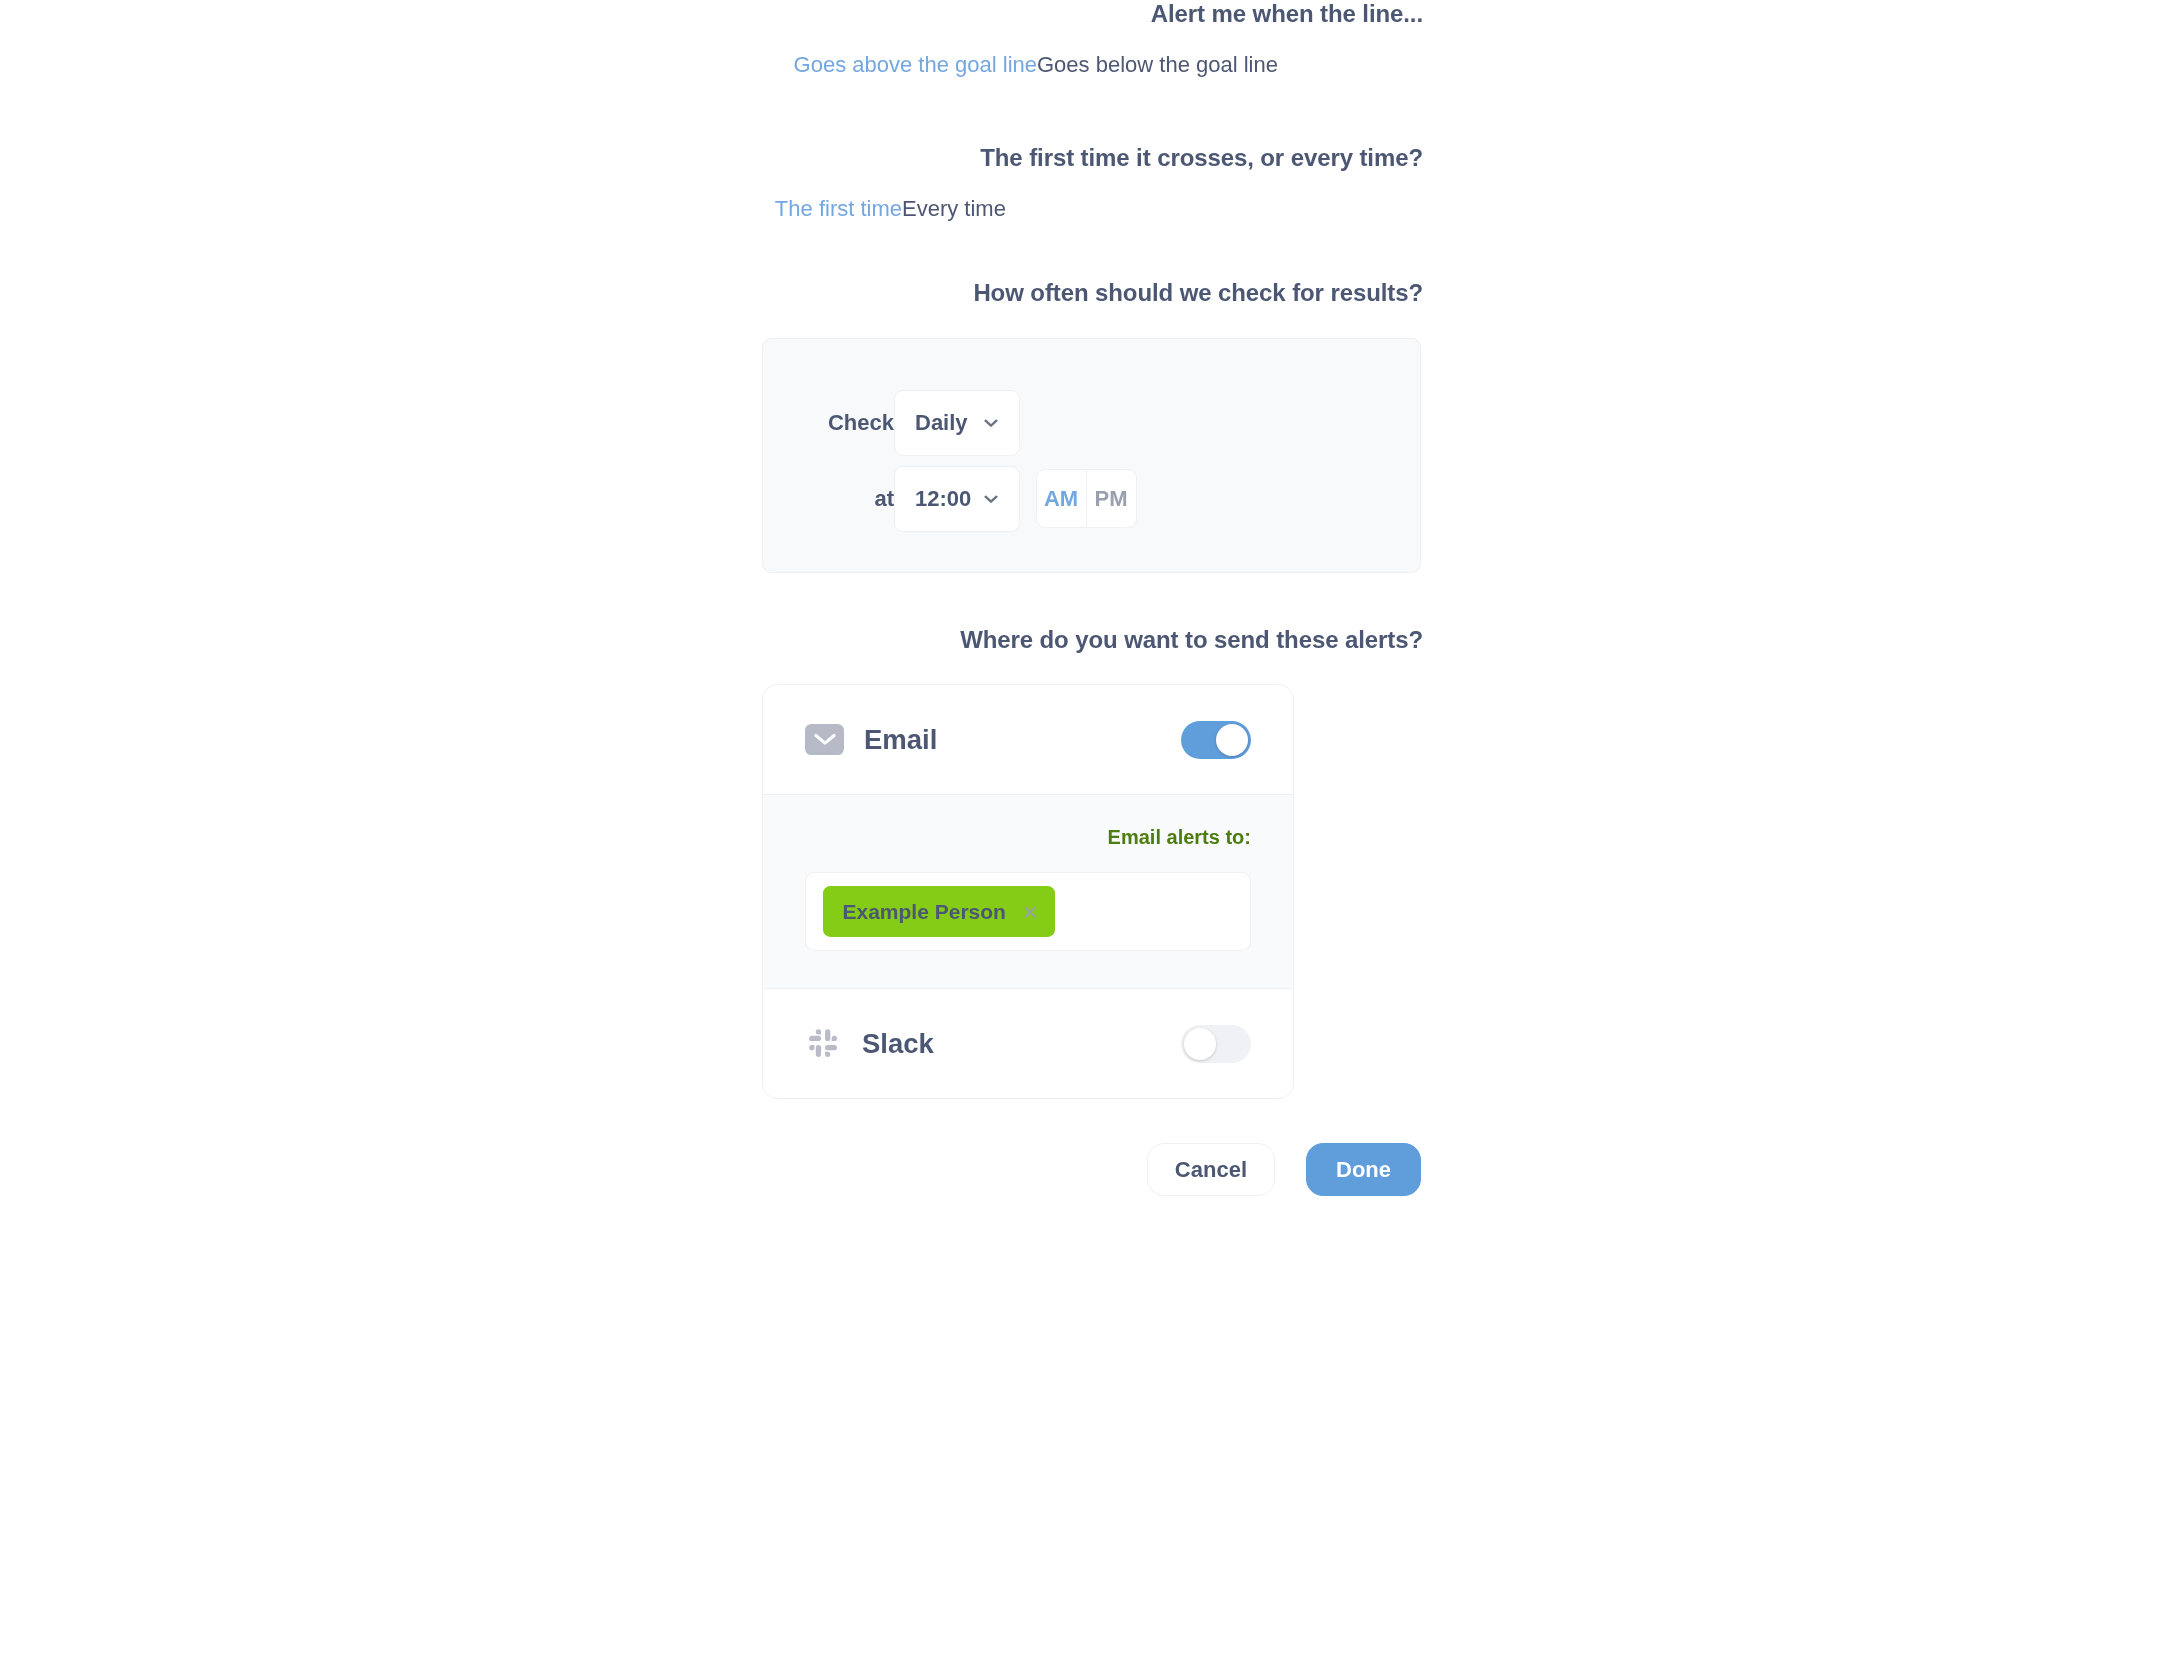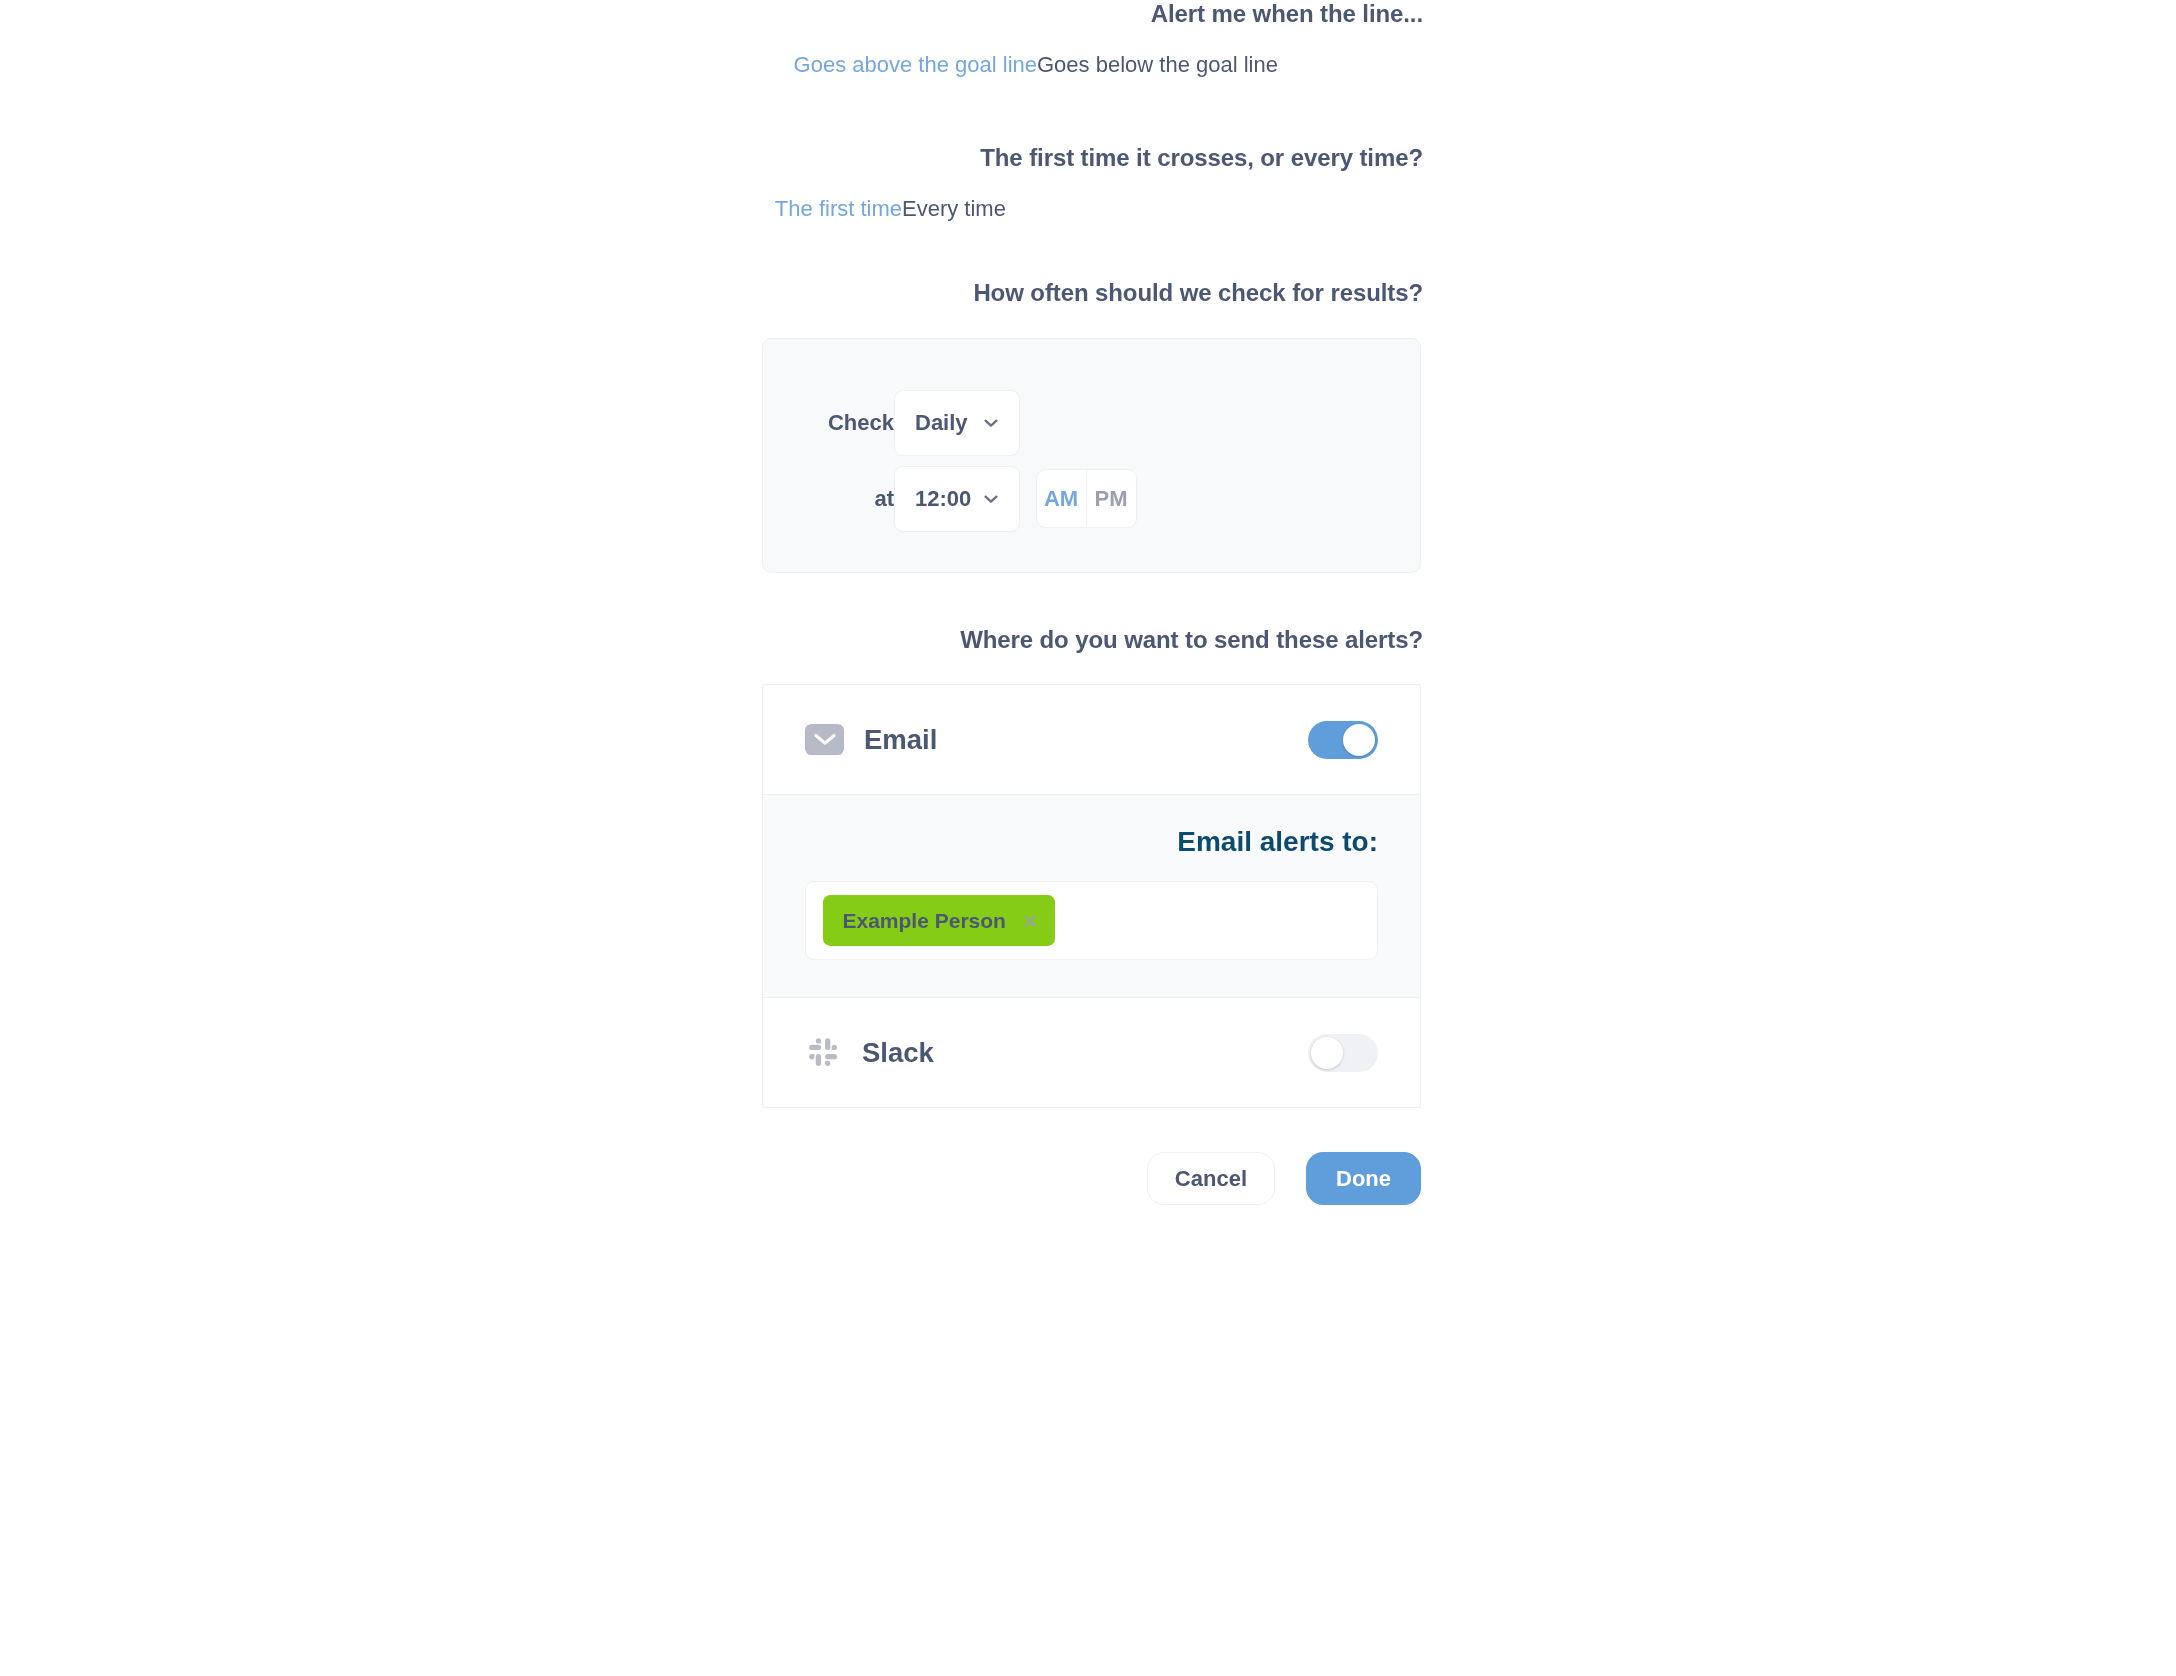--- a/index.html
+++ b/index.html
@@ -139,24 +139,24 @@
   }
   .ampm-seg.is-active {
     color: #74a7e0;
   }
   .ampm-seg + .ampm-seg {
     border-left: 0.9px solid #eef0f2;
   }
 
   
   .channels-card {
-    width: 659px;
-    box-sizing: border-box;
-    border: 0.9px solid #eef0f2;
-    border-radius: 2px;
+    width: 532px;
+    box-sizing: border-box;
+    border: 0.9px solid #eef0f2;
+    border-radius: 15px;
     background: #ffffff;
     margin-top: 30px;
     overflow: hidden;
   }
   .channel-header {
     display: flex;
     align-items: center;
     justify-content: space-between;
     padding: 0 42px 0 42px;
     height: 109px;
@@ -217,23 +217,23 @@
   .toggle.on  .knob { left: 35px; }
   .toggle.off .knob { left: 2.8px; }
 
   .recipients-panel {
     background: #f9fafc;
     border-top: 0.9px solid #eef0f2;
     border-bottom: 0.9px solid #eef0f2;
     padding: 31px 42px 37px 42px;
   }
   .recipients-label {
-    font-size: 28px;
-    font-weight: bold;
-    color: #0c4a6e;
+    font-size: 20px;
+    font-weight: bold;
+    color: #4d7c0f;
   }
   .recipients-input {
     margin-top: 23px;
     background: #ffffff;
     border: 0.9px solid #eef0f2;
     border-radius: 9.2px;
     min-height: 79px;
     box-sizing: border-box;
     display: flex;
     align-items: center;

